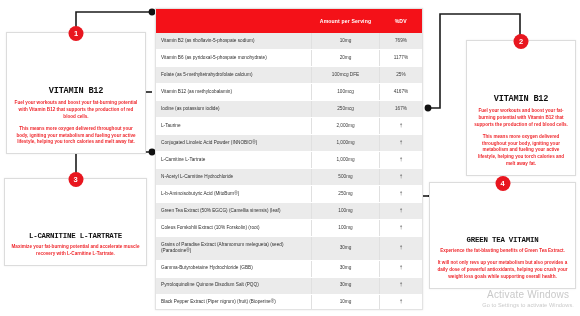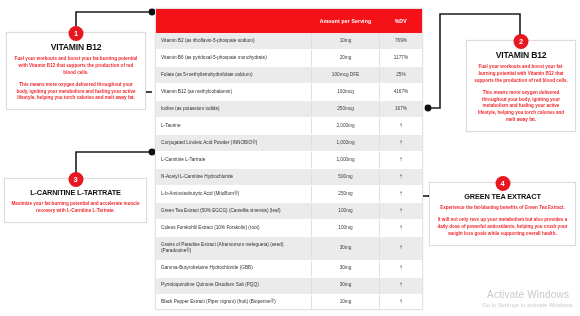--- a/index.html
+++ b/index.html
@@ -57,27 +57,28 @@
   .callout {
     position: absolute;
     background: #ffffff;
     border: 1px solid #dcdcdc;
     z-index: 4;
     padding: 9px 6px 7px 6px;
     text-align: center;
     box-shadow: 0 0 2px rgba(0,0,0,.07);
   }
   .callout .title {
-    font-family: Liberation Sans, sans-serif;
+    font-family: Liberation Mono, monospace;
     font-weight: bold;
     color: #111111;
     font-size: 8.6px;
     letter-spacing: -.2px;
     margin-bottom: 4px;
     white-space: nowrap;
+    margin-top: 44px;
   }
   .callout .title.small { font-size: 7.4px; }
   .callout p {
     color: #ef2a2f;
     font-size: 4.6px;
     font-weight: bold;
     line-height: 1.5;
     margin-bottom: 5px;
   }
   .callout p:last-child { margin-bottom: 0; }
@@ -248,21 +249,21 @@
   </div>
 
   <div class="callout" id="c3">
     <div class="badge">3</div>
     <div class="title small">L-CARNITINE L-TARTRATE</div>
     <p>Maximize your fat-burning potential and accelerate muscle recovery with L-Carnitine L-Tartrate.</p>
   </div>
 
   <div class="callout" id="c4">
     <div class="badge">4</div>
-    <div class="title small">GREEN TEA EXTRACT</div>
+    <div class="title small">GREEN TEA VITAMIN</div>
     <p>Experience the fat-blasting benefits of Green Tea Extract.</p>
     <p>It will not only revs up your metabolism but also provides a daily dose of powerful antioxidants, helping you crush your weight loss goals while supporting overall health.</p>
   </div>
 
   <div class="watermark">
     <div class="wm1">Activate Windows</div>
     <div class="wm2">Go to Settings to activate Windows.</div>
   </div>
 
 </div>

